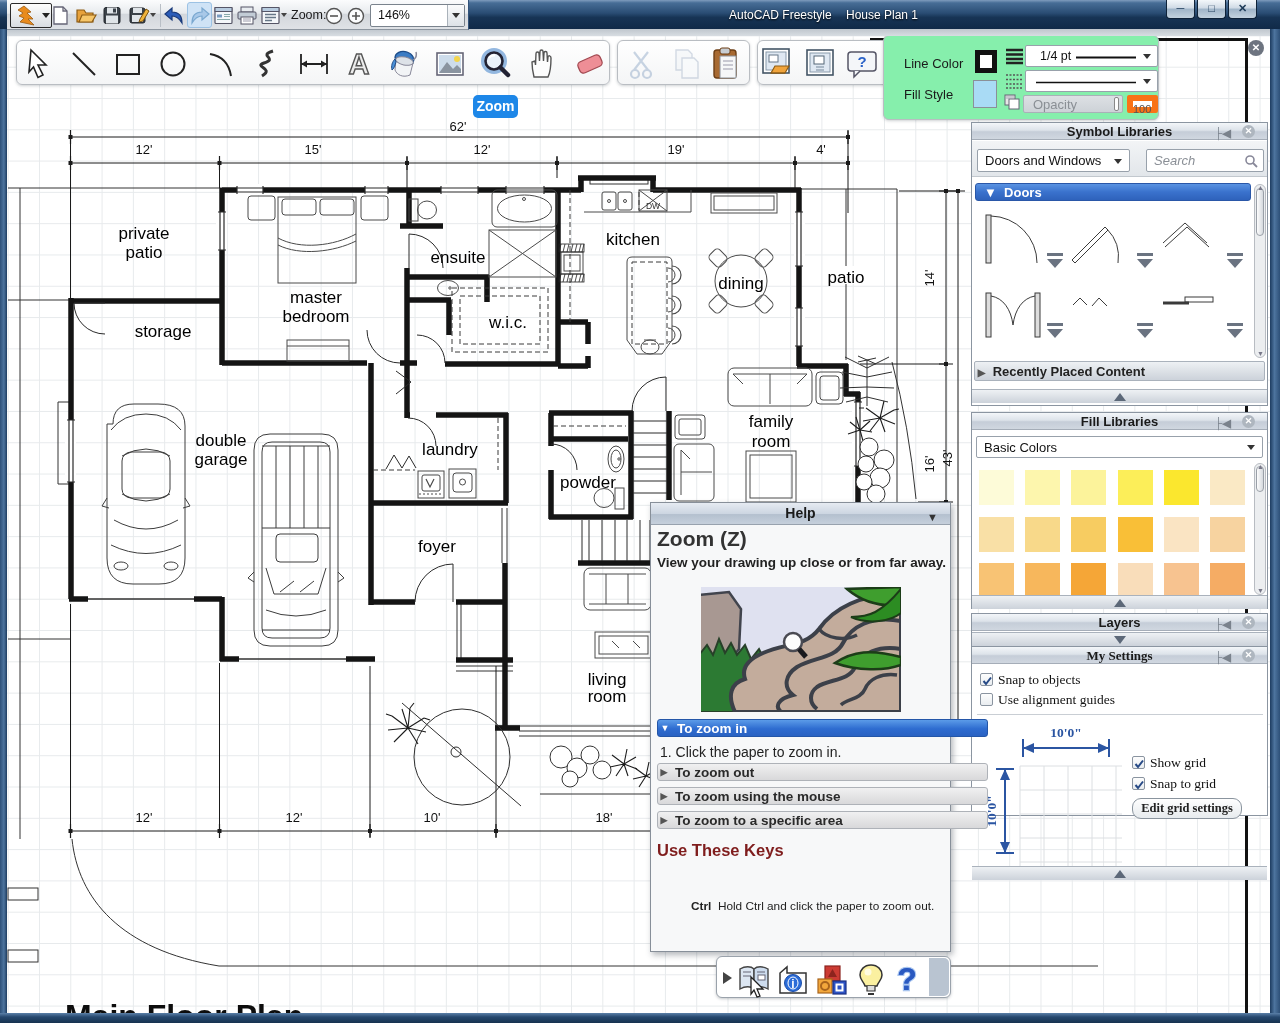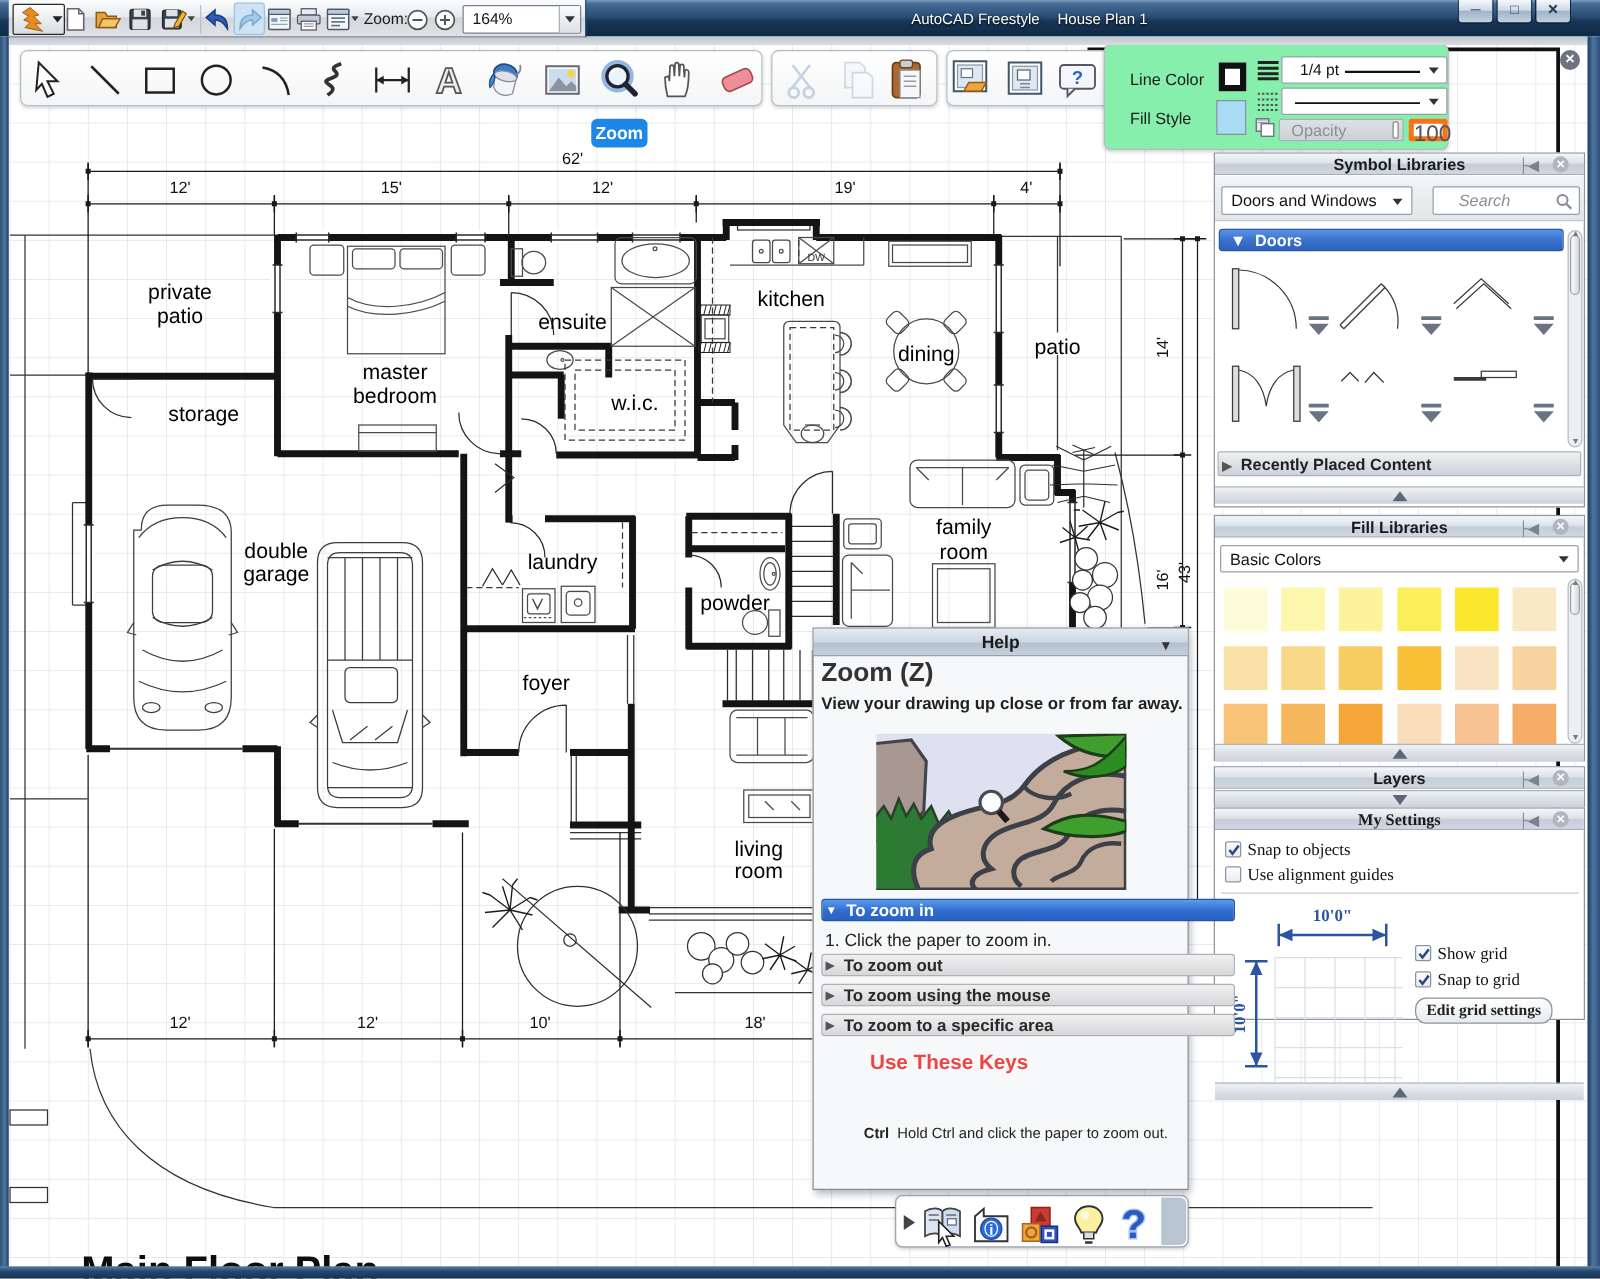--- a/index.html
+++ b/index.html
@@ -447,21 +447,21 @@
   <div class="abs" style="left:284px;top:8px;font-size:12.5px;color:#1a1a1a;">Zoom:</div>
   <svg class="abs" style="left:318px;top:7px;" width="18" height="18" viewBox="0 0 18 18">
       <circle cx="9" cy="9" r="7.5" fill="#fcfdfe" stroke="#555" stroke-width="1.4"></circle>
       <path d="M5,9 h8" stroke="#555" stroke-width="1.6"></path>
     </svg>
   <svg class="abs" style="left:340px;top:7px;" width="18" height="18" viewBox="0 0 18 18">
       <circle cx="9" cy="9" r="7.5" fill="#fcfdfe" stroke="#555" stroke-width="1.4"></circle>
       <path d="M5,9 h8 M9,5 v8" stroke="#555" stroke-width="1.6"></path>
     </svg>
   <div class="abs" style="left:363px;top:4px;width:95px;height:23px;background:#fff;border:1px solid #7a838d;border-radius:2px;">
-    <div style="position:absolute;left:7px;top:3px;font-size:12.5px;color:#111;">164%</div>
+    <div style="position:absolute;left:7px;top:3px;font-size:12.5px;color:#111;">146%</div>
     <div style="position:absolute;right:0;top:0;width:17px;height:21px;border-left:1px solid #aab2ba;background:linear-gradient(180deg,#fafbfc,#dde2e7);"></div>
     <div class="caret" style="position:absolute;right:4px;top:8px;"></div>
   </div>
 </div>
 <div class="abs" style="left:1248px;top:40px;width:16px;height:16px;border-radius:50%;background:#6d7480;color:#fff;font-size:10px;font-weight:bold;text-align:center;line-height:16px;z-index:7;">✕</div>
 <div class="abs pal" id="pal1">
   <svg class="abs ticon" style="left:2px;" viewBox="0 0 36 36">
       <path d="M12,4 L27,19 L19,19 L24,29 L19,31.5 L14.5,21 L10,26 Z" fill="#fff" stroke="#222" stroke-width="1.6"></path>
     </svg>
   <svg class="abs ticon" style="left:49px;" viewBox="0 0 36 36">
@@ -577,30 +577,30 @@
   <div class="abs" style="left:89px;top:44px;width:24px;height:28px;background:#a9dbf5;border:1px solid #8a9098;"></div>
   <svg class="abs" style="left:120px;top:58px;" width="17" height="17" viewBox="0 0 17 17">
       <rect x="1" y="1" width="10" height="10" fill="#e8e8e8" stroke="#667"></rect>
       <rect x="5" y="5" width="10" height="10" fill="#fff" stroke="#667"></rect>
       <path d="M2,2 h8 M2,4 h8" stroke="#99a" stroke-width="0.8"></path>
     </svg>
   <div class="abs" style="left:139px;top:59px;width:100px;height:18px;background:linear-gradient(180deg,#dde0e4,#cdd2d7);border:1px solid #aab0b8;border-radius:2px;">
     <span style="position:absolute;left:9px;top:1px;font-size:13px;color:#8a8f95;">Opacity</span>
     <div style="position:absolute;right:3px;top:1px;width:5px;height:14px;background:#fdfdfd;border:1px solid #888;border-radius:2px;"></div>
   </div>
-  <div class="abs" style="left:243px;top:59px;width:31px;height:18px;background:#fff;border:4px solid #f97316;border-radius:2px;font-size:18px;color:#555;text-align:left;line-height:17px;">100</div>
+  <div class="abs" style="left:243px;top:59px;width:31px;height:18px;background:#fff;border:6px solid #f97316;border-radius:2px;font-size:11px;color:#555;text-align:left;line-height:17px;">100</div>
 </div>
 <div class="abs" id="zoomtip">Zoom</div>
 <div class="abs" id="rightcol">
 
   <div class="rp" style="top:0;height:284px;">
     <div class="rph">Symbol Libraries<span class="pinx" style="right:36px;">├◀</span><span class="xcirc" style="right:12px;">✕</span></div>
     <div style="position:absolute;top:18px;left:0;width:295px;height:36px;background:linear-gradient(180deg,#f2f4f6,#e2e6ea);border-bottom:1px solid #c2c8ce;"></div>
     <div class="abs combo" style="left:5px;top:26px;width:153px;height:23px;font-size:13px;line-height:22px;padding-left:7px;color:#111;">Doors and Windows<span class="caret" style="position:absolute;right:7px;top:9px;"></span></div>
-    <div class="abs combo" style="left:174px;top:26px;width:118px;height:23px;font-size:13px;line-height:22px;padding-left:20px;color:#8a8f96;font-style:italic;">Search
+    <div class="abs combo" style="left:174px;top:26px;width:118px;height:23px;font-size:13px;line-height:22px;padding-left:7px;color:#8a8f96;font-style:italic;">Search
       <svg style="position:absolute;right:4px;top:4px;" width="15" height="15" viewBox="0 0 15 15">
           <circle cx="6" cy="6" r="4" fill="none" stroke="#889" stroke-width="1.6"></circle>
           <path d="M9,9 L13,13" stroke="#889" stroke-width="1.8"></path>
         </svg></div>
     <div class="abs" style="left:3px;top:60px;width:276px;height:18px;background:linear-gradient(180deg,#5a93e2,#3a72cd 50%,#2e62bb);border:1px solid #2a57a8;border-radius:3px;color:#fff;font-weight:bold;font-size:13px;line-height:17px;padding-left:8px;">▼&nbsp; Doors</div>
 
     <svg class="abs" style="left:3px;top:80px;" width="276" height="158" viewBox="0 0 276 158">
       <g stroke="#3a3a3a" fill="none" stroke-width="1">
         <rect x="11" y="12" width="5" height="48" fill="#ddd"></rect>
           <path d="M16,13 A47,47 0 0 1 62,60"></path>
@@ -741,21 +741,21 @@
     <path d="M200,70 C170,62 152,64 134,76 C156,84 184,84 200,78 Z" fill="#3f9e2e" stroke="#1c3d18" stroke-width="2.5"></path>
 
     <circle cx="92" cy="55" r="9" fill="#fdfdfd" stroke="#4a4a52" stroke-width="2.5"></circle>
     <path d="M98,62 L105,70" stroke="#1a1a1e" stroke-width="5"></path>
   </svg>
   <div class="hbar hblue" style="top:216px;"><span style="font-size:9px;position:relative;top:-2px;">&nbsp;▼</span>&nbsp; To zoom in</div>
   <div class="abs" style="left:9px;top:241px;font-size:14px;color:#222;">1. Click the paper to zoom in.</div>
   <div class="hbar hgray" style="top:260px;"><span style="font-size:9px;color:#555;position:relative;top:-2px;">&nbsp;▶</span>&nbsp; To zoom out</div>
   <div class="hbar hgray" style="top:284px;"><span style="font-size:9px;color:#555;position:relative;top:-2px;">&nbsp;▶</span>&nbsp; To zoom using the mouse</div>
   <div class="hbar hgray" style="top:308px;"><span style="font-size:9px;color:#555;position:relative;top:-2px;">&nbsp;▶</span>&nbsp; To zoom to a specific area</div>
-  <div class="abs" style="left:6px;top:338px;font-size:16.5px;font-weight:bold;color:#ef4444;margin-left:39px;">Use These Keys</div>
+  <div class="abs" style="left:6px;top:338px;font-size:16.5px;font-weight:bold;color:#7f1d1d;">Use These Keys</div>
   <div class="abs" style="left:40px;top:396px;width:250px;font-size:11.8px;color:#222;white-space:nowrap;"><b>Ctrl</b>&nbsp; Hold Ctrl and click the paper to zoom out.</div>
 </div>
 <div class="abs" id="quickbar">
   <div id="quickgrip"></div>
   <div style="position:absolute;left:6px;top:15px;width:0;height:0;border-top:6px solid transparent;border-bottom:6px solid transparent;border-left:9px solid #444;"></div>
   <svg style="position:absolute;left:20px;top:6px;" width="36" height="36" viewBox="0 0 36 36">
     <path d="M3,6 C8,3 14,3 17,6 L17,26 C14,23 8,23 3,26 Z" fill="#dce6f2" stroke="#444" stroke-width="1.4"></path>
     <path d="M31,6 C26,3 20,3 17,6 L17,26 C20,23 26,23 31,26 Z" fill="#cddcee" stroke="#444" stroke-width="1.4"></path>
     <path d="M6,9 h8 M6,13 h8 M20,9 h8" stroke="#667" stroke-width="1.2"></path>
     <rect x="21" y="12" width="7" height="5" fill="#fff" stroke="#667"></rect>

